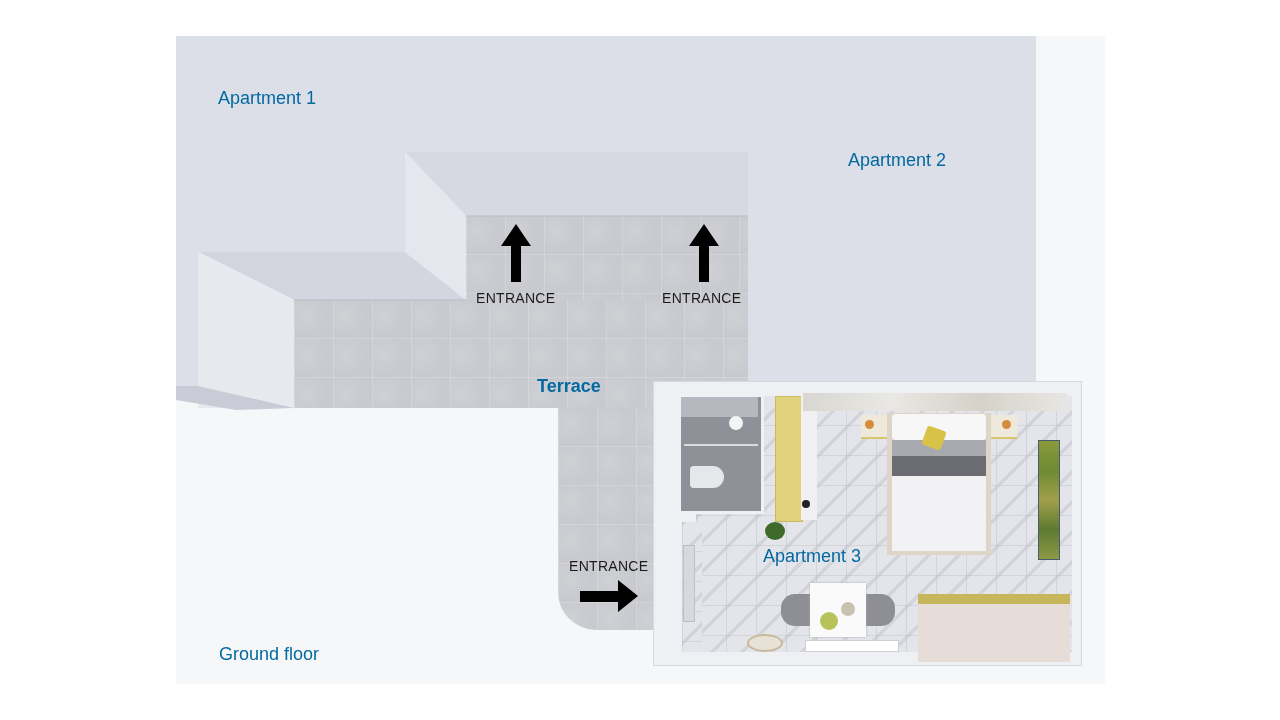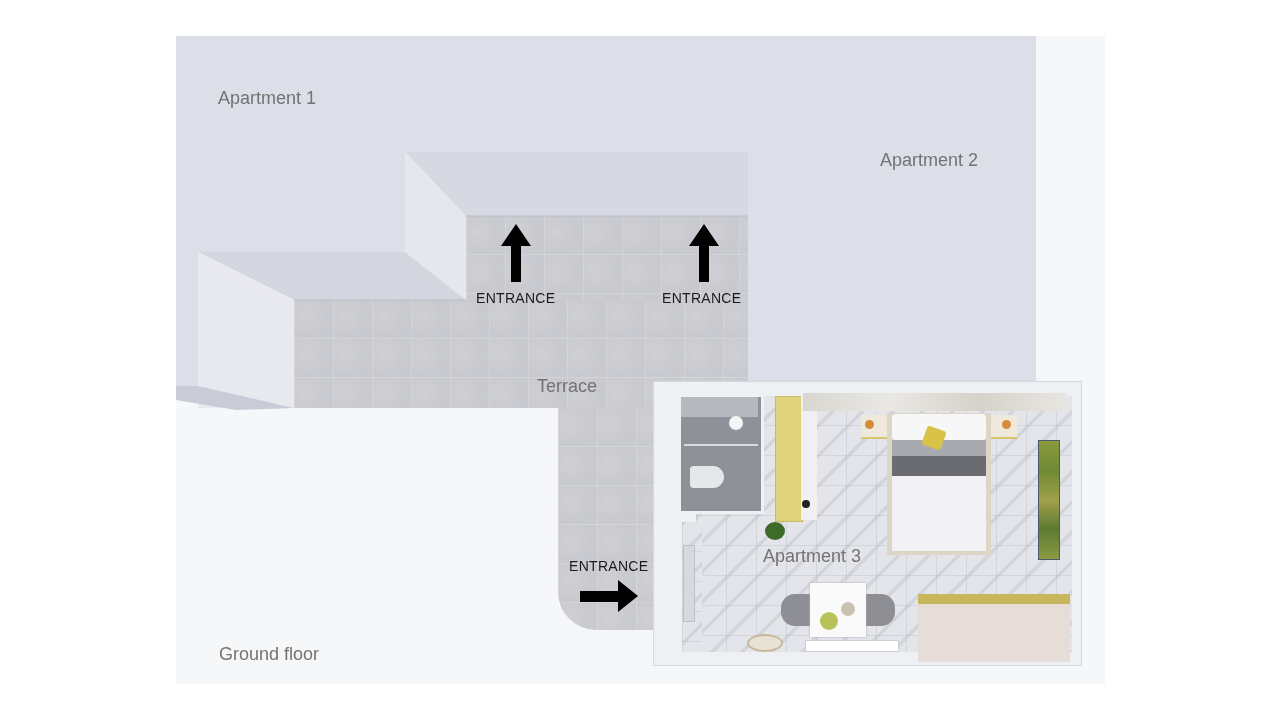--- a/index.html
+++ b/index.html
@@ -11,21 +11,21 @@
   .canvas { left: 176px; top: 36px; width: 929px; height: 648px; background: #f6f7f9; }
   .apt-block { background: #dcdee8; }
   .tile {
     background-color: #c9cacf;
     background-image:
       linear-gradient(90deg, rgba(255,255,255,0.18) 1px, transparent 1px),
       linear-gradient(0deg, rgba(255,255,255,0.18) 1px, transparent 1px),
       radial-gradient(circle at 30% 40%, rgba(255,255,255,0.12) 0, transparent 60%);
     background-size: 39px 39px, 39px 39px, 39px 39px;
   }
-  .label { color: #737373; font-size: 18px; white-space: nowrap; }
+  .label { color: #0369a1; font-size: 18px; white-space: nowrap; }
   .label-small { color: #1b1b1b; font-size: 14px; letter-spacing: 0.3px; white-space: nowrap; }
   .floor3 {
     background-color: #e4e5ea;
     background-image:
       linear-gradient(135deg, rgba(180,182,190,0.35) 8%, transparent 8%, transparent 50%, rgba(180,182,190,0.35) 50%, rgba(180,182,190,0.35) 58%, transparent 58%),
       linear-gradient(90deg, rgba(200,202,210,0.6) 1px, transparent 1px),
       linear-gradient(0deg, rgba(200,202,210,0.6) 1px, transparent 1px);
     background-size: 30px 30px, 30px 30px, 30px 30px;
   }
 </style>
@@ -115,16 +115,16 @@
 
 <div class="abs" style="left:747px; top:634px; width:32px; height:14px; border-radius:50%; background:#e8e1d6; border:2px solid #c7b79b;"></div>
 
 <div class="abs" style="left:805px; top:640px; width:92px; height:10px; background:#ffffff; border:1px solid #cfd0d4;"></div>
 
 <div class="abs" style="left:918px; top:594px; width:152px; height:58px; background:#e6dcd8; border-top:10px solid #c8b65c;"></div>
 
 <div class="abs" style="left:683px; top:545px; width:10px; height:75px; background:#d8d9de; border:1px solid #bfc0c5;"></div>
 
 <div class="abs label" style="left:218px; top:88px;">Apartment 1</div>
-<div class="abs label" style="left:880px; top:150px;text-align:right;">Apartment 2</div>
-<div class="abs label" style="left:537px; top:376px;">Terrace</div>
+<div class="abs label" style="left:848px; top:150px;text-align:right;">Apartment 2</div>
+<div class="abs label" style="left:537px; top:376px;font-weight:bold;">Terrace</div>
 <div class="abs label" style="left:763px; top:546px;">Apartment 3</div>
 <div class="abs label" style="left:204px; top:644px;margin-left:15px;">Ground floor</div>
 
 </body></html>

